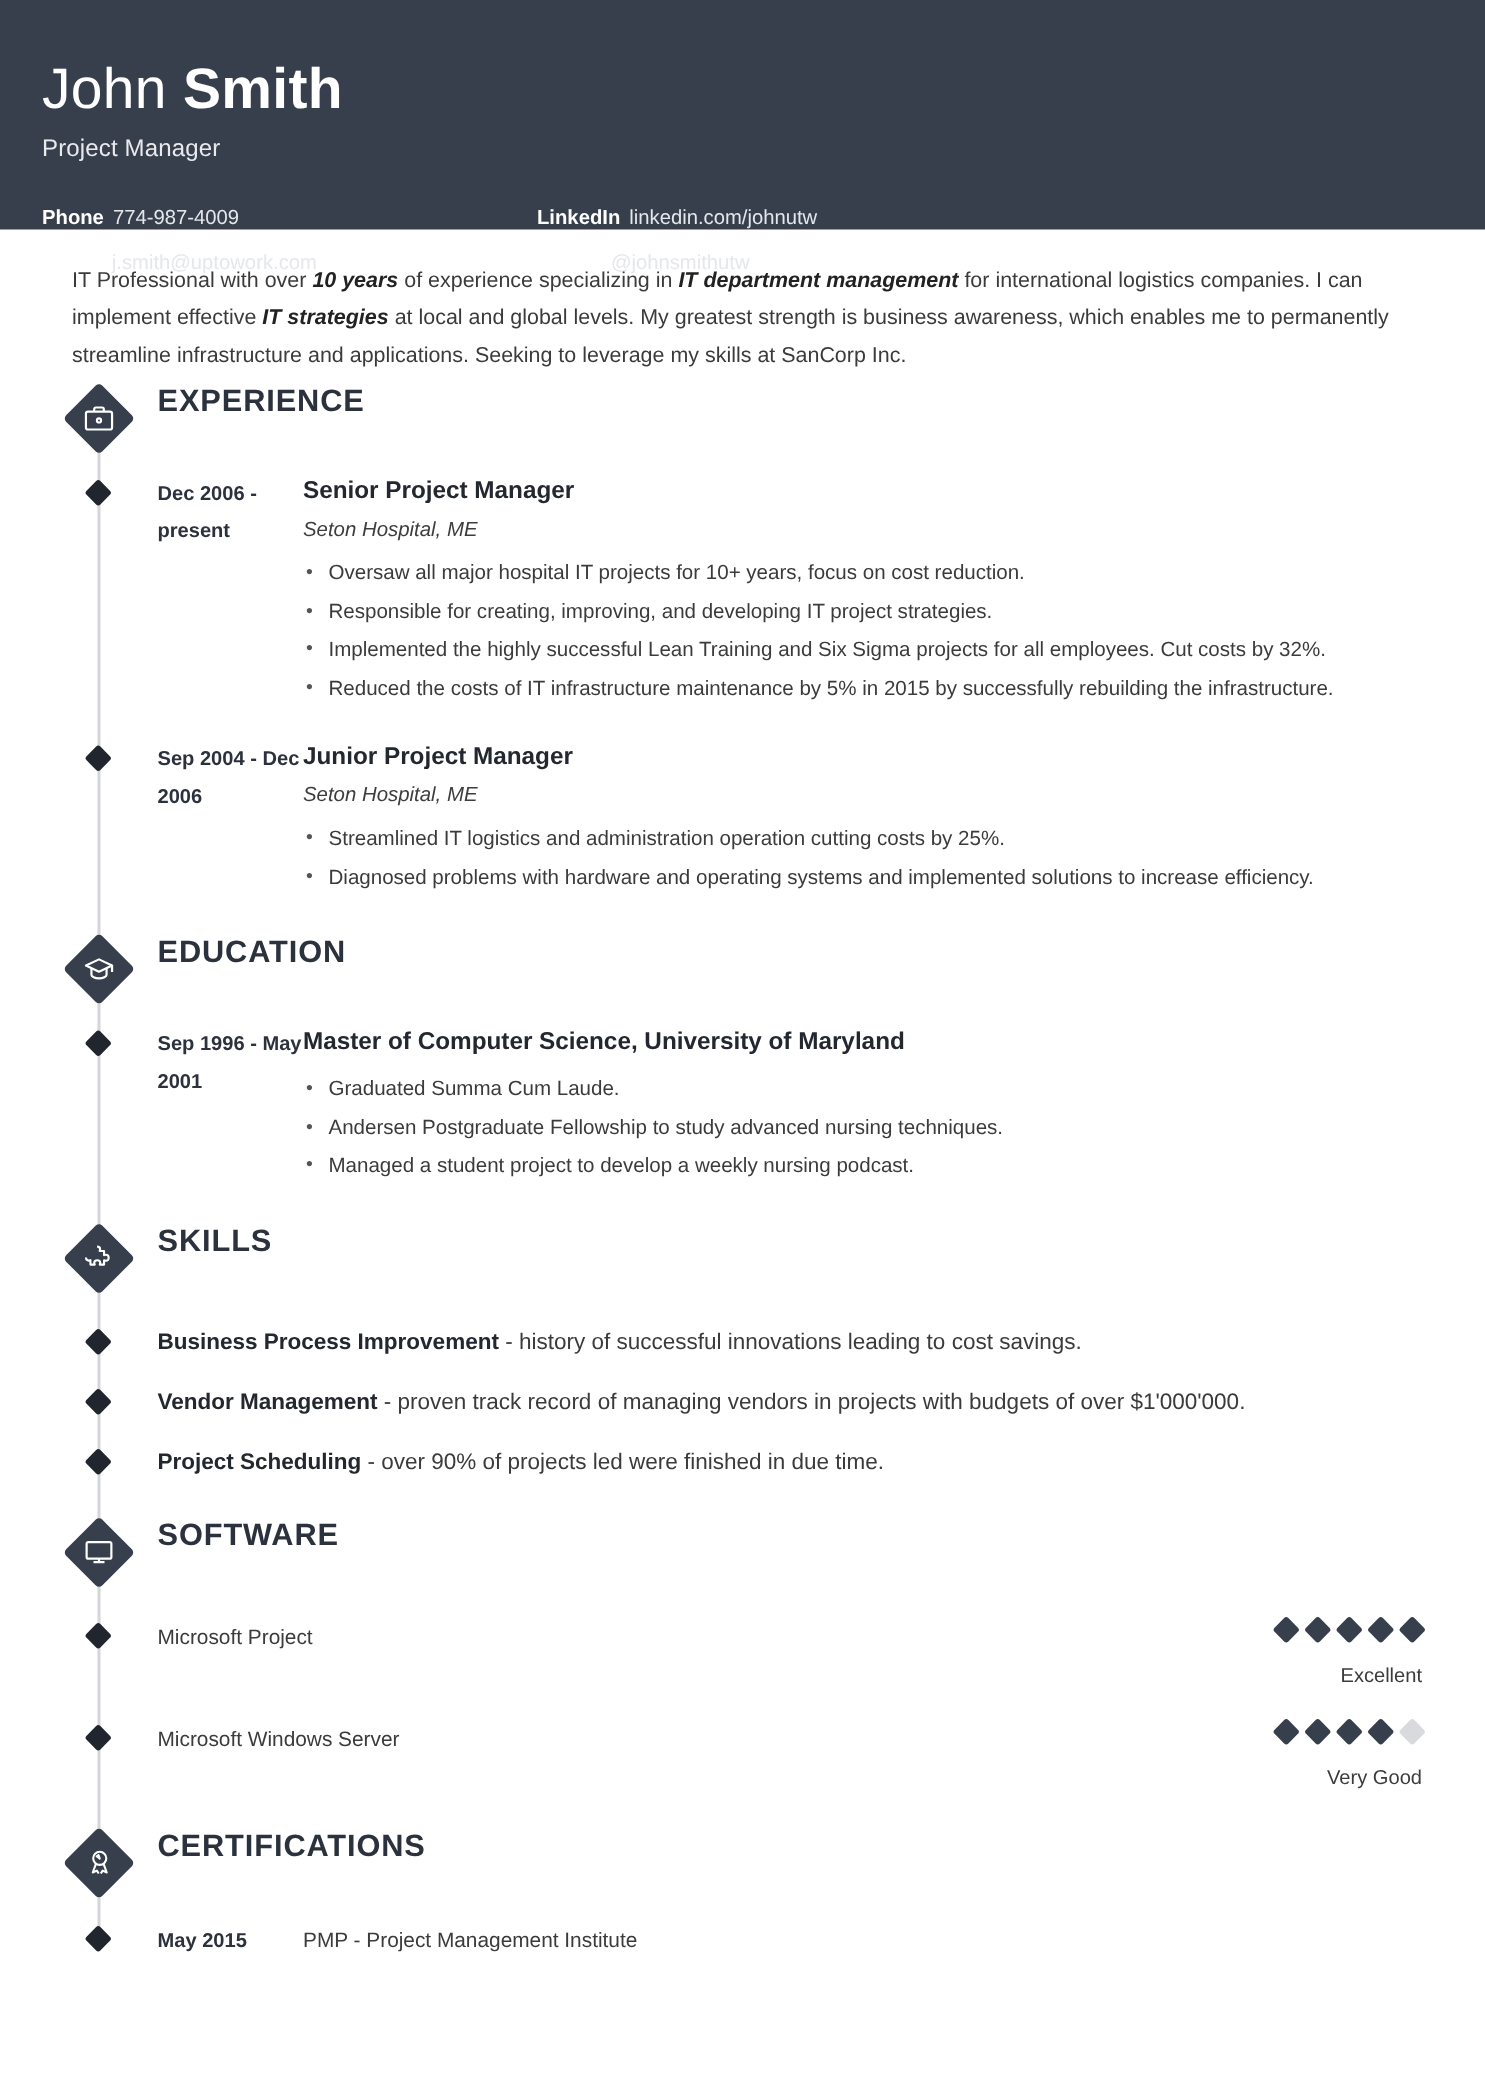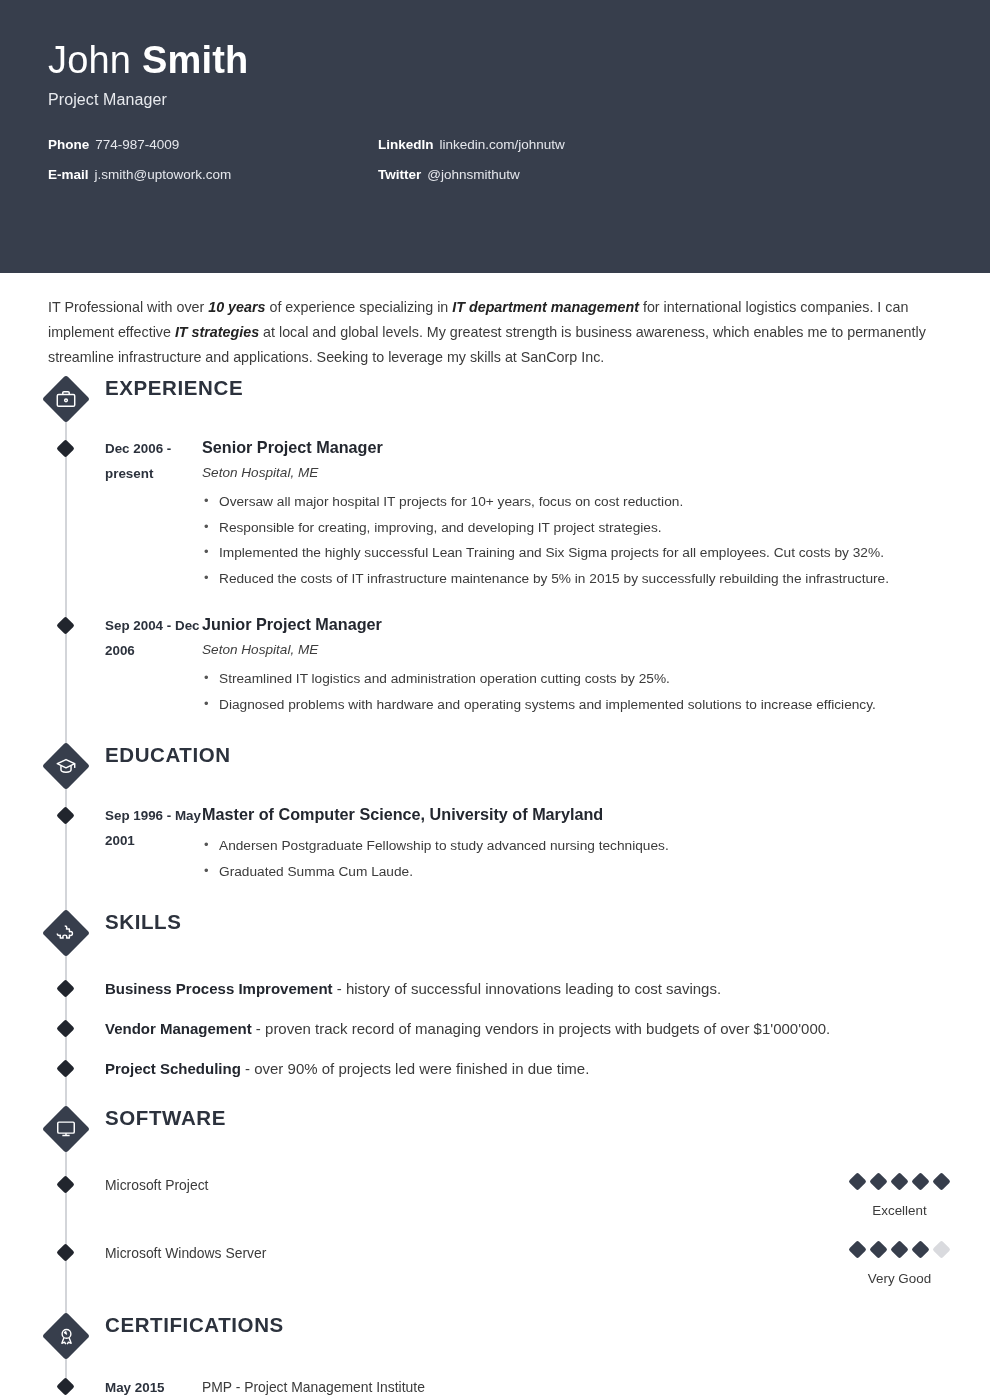--- a/index.html
+++ b/index.html
@@ -12,23 +12,23 @@
     height: 1400px;
     font-family: "Liberation Sans", sans-serif;
     color: #333333;
     overflow: hidden;
     position: relative;
   }
 
   
   .header {
     background: #373E4C;
-    height: 273px;
+    height: 153px;
     box-sizing: border-box;
-    padding: 38px 40px 0 48px;
+    padding: 38px 40px 0 28px;
     color: #ffffff;
     position: relative;
   }
   .name {
     font-size: 38px;
     line-height: 44px;
     font-weight: 300;
     letter-spacing: 0.2px;
     margin: 0;
     color: #ffffff;
@@ -203,21 +203,21 @@
     display: flex;
     align-items: flex-start;
     justify-content: space-between;
   }
   .soft-name {
     font-size: 13.9px;
     color: #3b3b3b;
     line-height: 20px;
     padding-top: 1px;
   }
-  .rating-wrap { text-align: center; padding-right: 2px; }
+  .rating-wrap { text-align: right; padding-right: 2px; }
   .dots { white-space: nowrap; line-height: 0; }
   .dot {
     display: inline-block;
     width: 13px; height: 13px;
     transform: rotate(45deg);
     background: #373E4C;
     border-radius: 2px;
     margin-left: 8px;
   }
   .dot:first-child { margin-left: 0; }
@@ -332,22 +332,23 @@
         <span class="sec-title">EDUCATION</span>
       </div>
 
       <div class="entry sec-gap-exp">
         <span class="bullet-diamond"></span>
         <div class="entry-row">
           <div class="dates">Sep 1996 - May 2001</div>
           <div class="entry-main">
             <div class="role">Master of Computer Science, University of Maryland</div>
             <ul class="points" style="margin-top:8px;">
+              <li>Graduated Summa Cum Laude.</li>
               <li>Andersen Postgraduate Fellowship to study advanced nursing techniques.</li>
-              <li>Graduated Summa Cum Laude.</li>
+              <li>Managed a student project to develop a weekly nursing podcast.</li>
             </ul>
           </div>
         </div>
       </div>
     </div>
 
     <div class="section sec-gap">
       <div class="sec-head">
         <span class="sec-diamond"></span>
         <span class="sec-icon">

